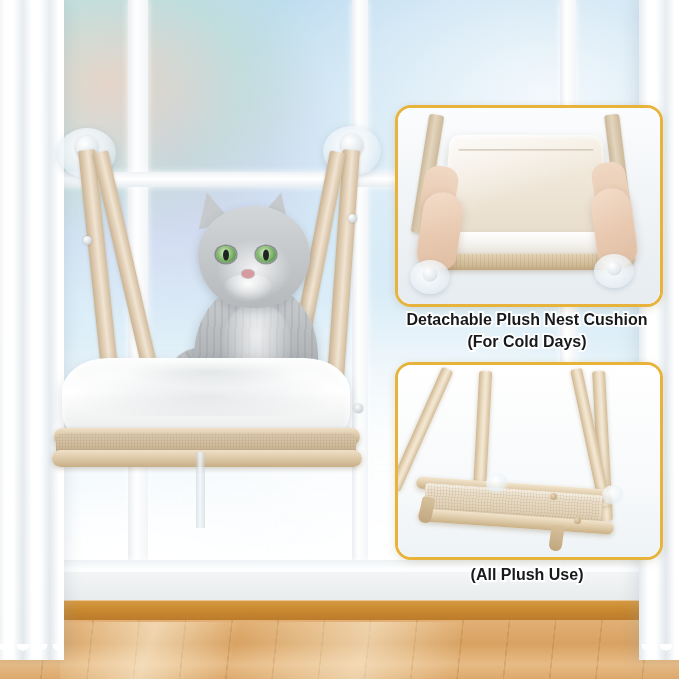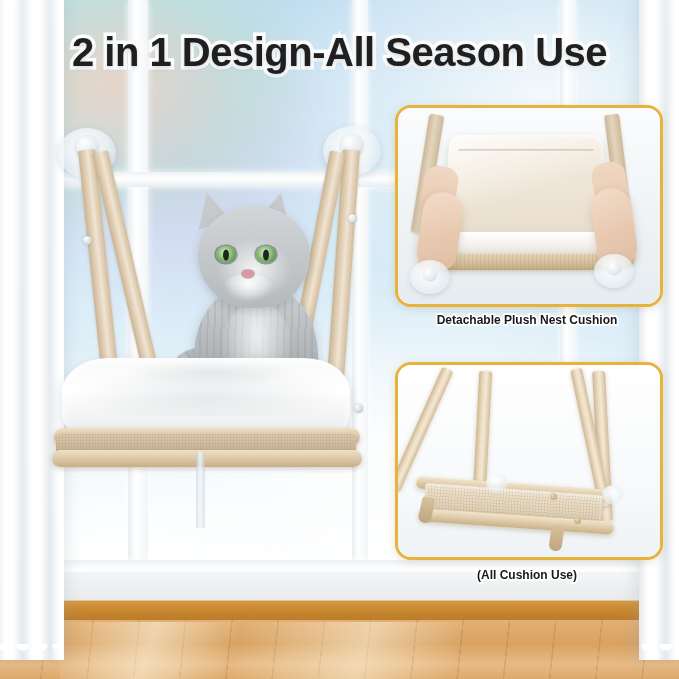--- a/index.html
+++ b/index.html
@@ -305,21 +305,21 @@
     box-shadow: 0 2px 8px rgba(130,110,50,.18);
   }
   .inset-top    { left: 395px; top: 105px; width: 262px; height: 196px; }
   .inset-bottom { left: 395px; top: 362px; width: 262px; height: 192px; }
 
   .caption {
     position: absolute;
     left: 378px;
     width: 298px;
     text-align: center;
-    font-size: 12px;
+    font-size: 16px;
     font-weight: 600;
     line-height: 22px;
     color: #17191b;
     -webkit-text-stroke: 3.5px #ffffff;
     paint-order: stroke fill;
   }
   .caption-top    { top: 309px; }
   .caption-bottom { top: 564px; }
   .caption .line2 { display: block; }
 
@@ -505,21 +505,20 @@
       <div class="nose"></div>
     </div>
 
     <div class="bed-plush"></div>
     <div class="bed-rail" style="left:54px; top:428px; width:306px;"></div>
     <div class="bed-linen"></div>
     <div class="bed-rail" style="left:52px; top:450px; width:310px;"></div>
     <div class="pole"></div>
   </div>
 
-  <div class="headline">2 in 1 Design-All Season Use</div>
 
   <div class="inset inset-top">
     <div class="i1-bg"></div>
 
     <div class="i1-strap" style="left:22px; top:6px; height:120px; transform:rotate(9deg);"></div>
     <div class="i1-strap" style="left:214px; top:6px; height:130px; transform:rotate(-7deg);"></div>
 
     <div class="i1-pillow"></div>
     <div class="i1-pillow-lip"></div>
 
@@ -531,20 +530,21 @@
     <div class="i1-hand" style="left:22px; top:84px; transform:rotate(8deg);"></div>
     <div class="i1-arm" style="left:196px; top:54px; transform:rotate(-10deg);"></div>
     <div class="i1-hand" style="left:196px; top:80px; transform:rotate(-8deg);"></div>
 
     <div class="i1-suction" style="left:12px; top:152px;"></div>
     <div class="i1-suction" style="left:196px; top:146px;"></div>
   </div>
 
   <div class="caption caption-top">
     <span>Detachable Plush Nest Cushion</span>
+    <span class="line2">(For Cold Days)</span>
   </div>
 
   <div class="inset inset-bottom">
     <div class="i2-bg"></div>
 
     <div class="i2-leg" style="left:78px; top:6px; width:13px; height:124px; transform:rotate(3deg);"></div>
     <div class="i2-leg" style="left:198px; top:6px; width:13px; height:150px; transform:rotate(-3deg);"></div>
 
     <div class="i2-leg" style="left:44px; top:4px; width:12px; height:132px; transform:rotate(24deg); transform-origin:top center;"></div>
     <div class="i2-leg" style="left:172px; top:4px; width:12px; height:140px; transform:rotate(-12deg); transform-origin:top center;"></div>
@@ -557,16 +557,16 @@
     <div class="i2-foot" style="left:152px; top:160px; transform:rotate(8deg);"></div>
 
     <div class="i2-cap" style="left:88px; top:108px;"></div>
     <div class="i2-cap" style="left:204px; top:120px;"></div>
 
     <div class="i2-screw" style="left:152px; top:128px;"></div>
     <div class="i2-screw" style="left:176px; top:152px;"></div>
   </div>
 
   <div class="caption caption-bottom">
-    <span class="line2">(All Cushion Use)</span>
+    <span class="line2">(All Plush Use)</span>
   </div>
 
 </div>
 
 </body></html>

